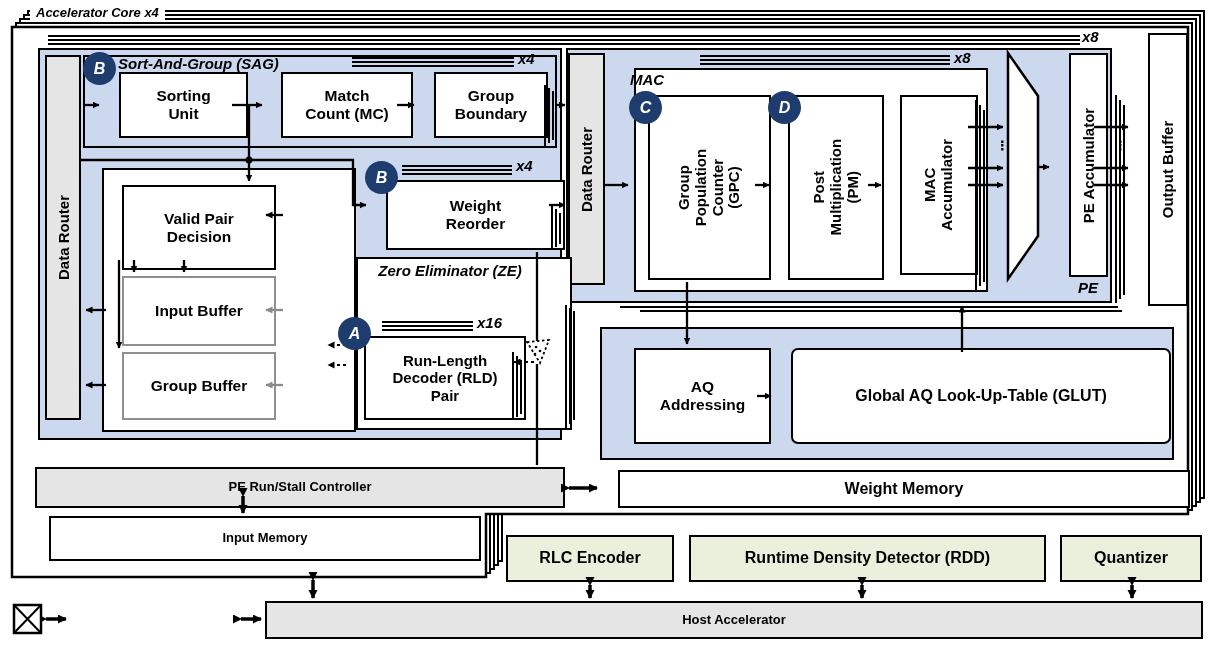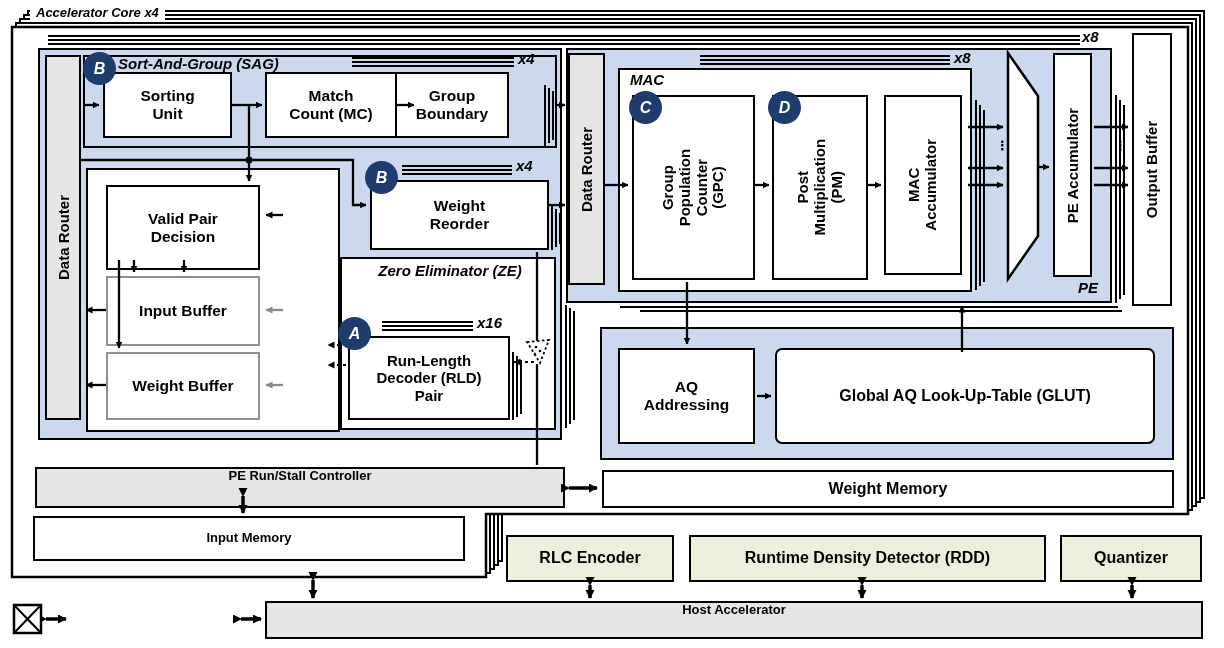--- a/index.html
+++ b/index.html
@@ -1,20 +1,20 @@
 <!DOCTYPE html>
 <html><head>
 <meta charset="utf-8">
 <style>
   html,body{margin:0;padding:0;background:#ffffff;}
   #stage{position:relative;width:1224px;height:648px;background:#ffffff;overflow:hidden;
          font-family:"Liberation Sans","DejaVu Sans",sans-serif;color:#000;}
   .abs{position:absolute;box-sizing:border-box;}
-  .box{background:#ffffff;border:2.5px solid #000;display:flex;align-items:center;justify-content:center;text-align:center;z-index:3;}
-  .graybox{background:#e5e5e5;border:2.5px solid #000;display:flex;align-items:flex-start;justify-content:center;text-align:center;z-index:3;}
+  .box{background:#ffffff;border:2.5px solid #000;display:flex;align-items:center;justify-content:center;text-align:center;z-index:3;margin-left:16px;}
+  .graybox{background:#e5e5e5;border:2.5px solid #000;display:flex;align-items:center;justify-content:center;text-align:center;z-index:3;}
   .greenbox{background:#eaf0dc;border:2.5px solid #000;display:flex;align-items:center;justify-content:center;text-align:center;z-index:3;}
   .bluec{background:#cbd8ee;border:2.5px solid #000;z-index:1;}
   .softb{border-color:#8f8f8f;}
   .lbl{white-space:pre-line;font-weight:bold;font-size:15.5px;line-height:1.15;}
   .big{font-size:13px;}
   .med{font-size:16px;}
   .ital{font-style:italic;font-weight:bold;}
   .vwrap{display:flex;align-items:center;justify-content:center;}
   .vtext{transform:rotate(-90deg);white-space:nowrap;font-weight:bold;font-size:15px;text-align:center;}
   .vtext-ml{transform:rotate(-90deg);white-space:pre-line;font-weight:bold;font-size:15px;line-height:1.12;text-align:center;}
@@ -52,38 +52,38 @@
   <div class="abs sectitle" style="left:1058px;top:279px;width:40px;text-align:right;">PE</div>
 
   <div class="abs" style="left:83px;top:55px;width:474px;height:93px;border:2.5px solid #000;z-index:2;box-sizing:border-box;"></div>
   <div class="abs sectitle" style="left:118px;top:55px;">Sort-And-Group (SAG)</div>
   <div class="abs mult" style="left:518px;top:50px;">x4</div>
   <div class="abs badge" style="left:83px;top:52px;">B</div>
   <div class="abs box lbl" style="left:103px;top:72px;width:129px;height:66px;"><span>Sorting
 Unit</span></div>
   <div class="abs box lbl" style="left:265px;top:72px;width:132px;height:66px;"><span>Match
 Count (MC)</span></div>
-  <div class="abs box lbl" style="left:395px;top:72px;width:114px;height:66px;"><span>Group
+  <div class="abs box lbl" style="left:418px;top:72px;width:114px;height:66px;"><span>Group
 Boundary</span></div>
 
   <div class="abs graybox vwrap" style="left:45px;top:55px;width:36px;height:365px;">
       <span class="vtext">Data Router</span>
     </div>
   <div class="abs graybox vwrap" style="left:283px;top:183px;width:39px;height:237px;">
       <span class="vtext">Data Router</span>
     </div>
   <div class="abs graybox vwrap" style="left:568px;top:53px;width:37px;height:232px;">
       <span class="vtext">Data Router</span>
     </div>
 
   <div class="abs box" style="left:86px;top:168px;width:254px;height:264px;background:#fff;"></div>
   <div class="abs box lbl" style="left:106px;top:185px;width:154px;height:85px;"><span>Valid Pair
 Decision</span></div>
   <div class="abs box lbl softb" style="left:106px;top:276px;width:154px;height:70px;"><span>Input Buffer</span></div>
-  <div class="abs box lbl softb" style="left:106px;top:352px;width:154px;height:68px;"><span>Weight Buffer</span></div>
+  <div class="abs box lbl softb" style="left:106px;top:352px;width:154px;height:68px;"><span>Group Buffer</span></div>
 
   <div class="abs box lbl" style="left:370px;top:180px;width:179px;height:70px;"><span>Weight
 Reorder</span></div>
   <div class="abs badge" style="left:365px;top:161px;">B</div>
   <div class="abs mult" style="left:516px;top:157px;">x4</div>
 
   <div class="abs box" style="left:340px;top:257px;width:216px;height:173px;background:#fff;"></div>
   <div class="abs sectitle" style="left:352px;top:262px;width:196px;text-align:center;">Zero Eliminator (ZE)</div>
   <div class="abs badge" style="left:338px;top:317px;">A</div>
   <div class="abs mult" style="left:477px;top:314px;">x16</div>

